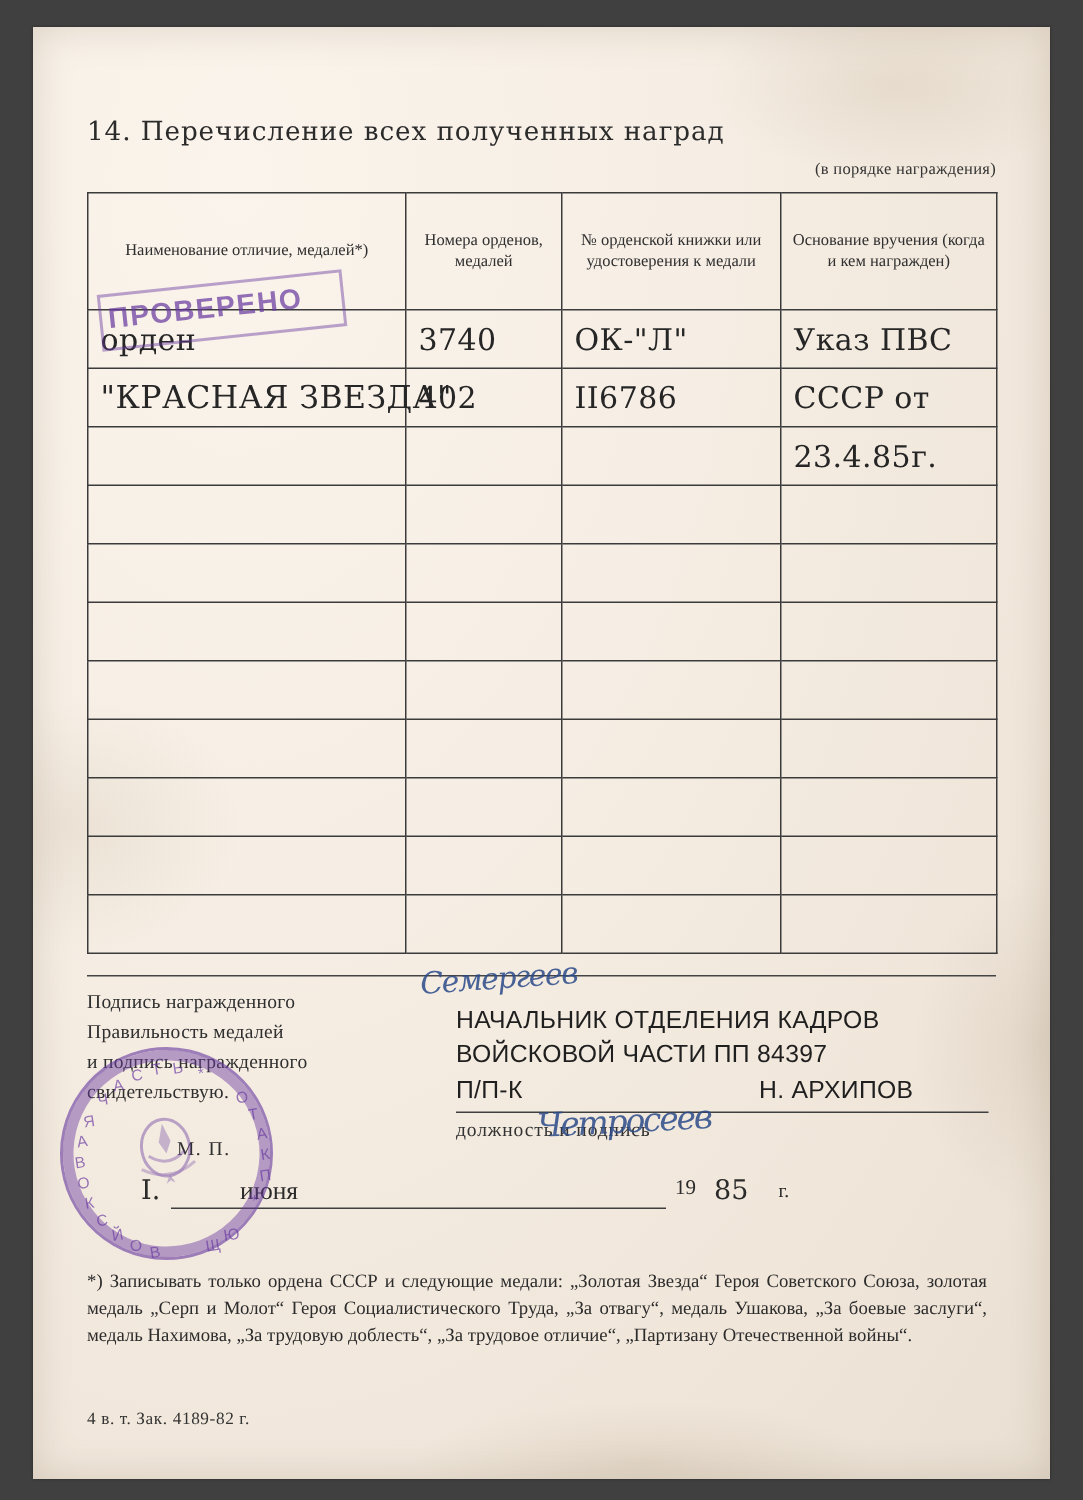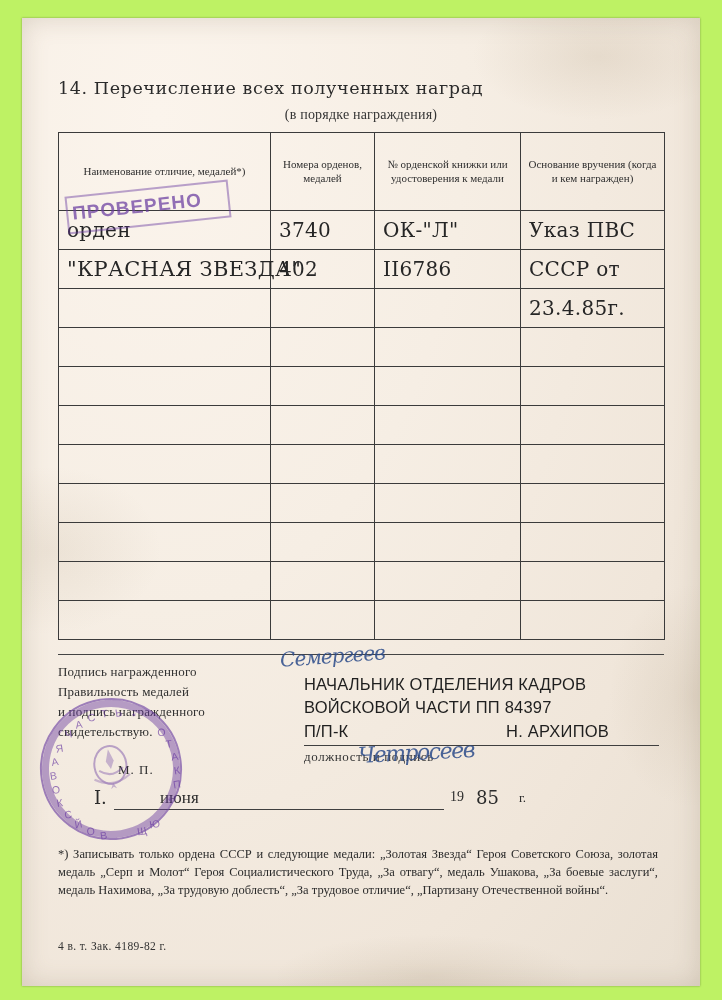--- a/index.html
+++ b/index.html
@@ -8,21 +8,21 @@
     background: #8e8e8e;
   }
   body {
     font-family: "Liberation Serif", serif;
   }
   .page {
     position: relative;
     width: 722px;
     height: 1000px;
     overflow: hidden;
-    background: #bef264;
+    background: #404040;
   }
   
   .card {
     position: absolute;
     left: 22px;
     top: 18px;
     width: 678px;
     height: 968px;
     background:
       radial-gradient(ellipse at 20% 10%, #fbf4ec 0%, #f6eee4 40%, #f0e6da 75%, #e9dfd2 100%);
@@ -54,22 +54,22 @@
     width: 606px;
   }
 
   .title {
     font-size: 17.5px;
     letter-spacing: 0.6px;
     color: #2b2b2b;
     font-family: "DejaVu Serif", serif;
   }
   .subtitle {
-    text-align: center;
-    font-size: 14px;
+    text-align: right;
+    font-size: 11px;
     margin-top: 9px;
     color: #343434;
     letter-spacing: 0.2px;
   }
 
   table.awards {
     margin-top: 9px;
     width: 606px;
     border-collapse: collapse;
     table-layout: fixed;

